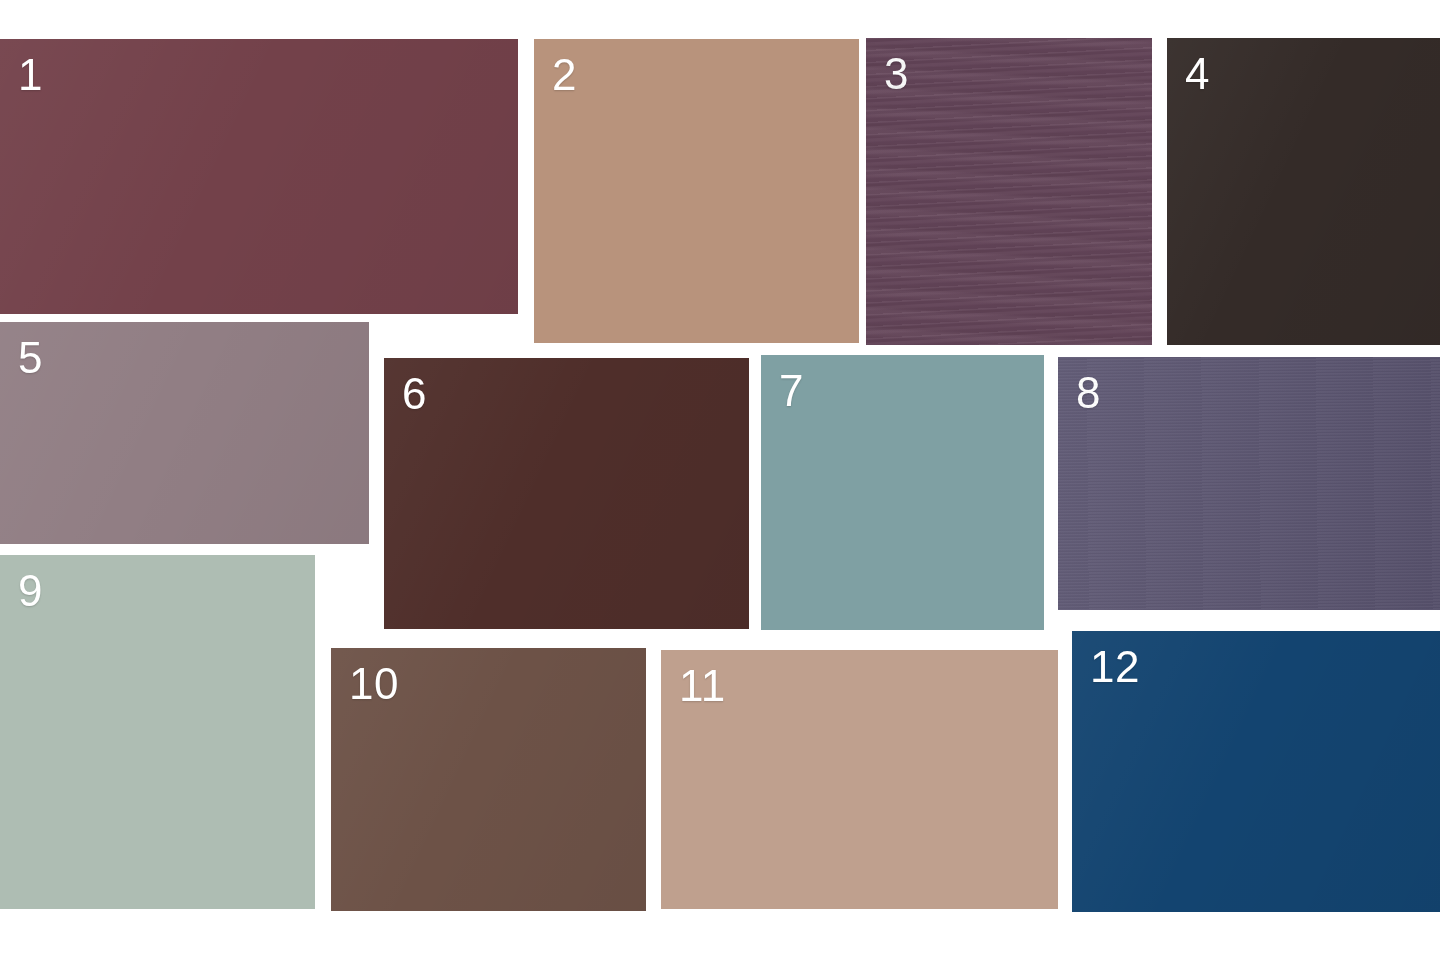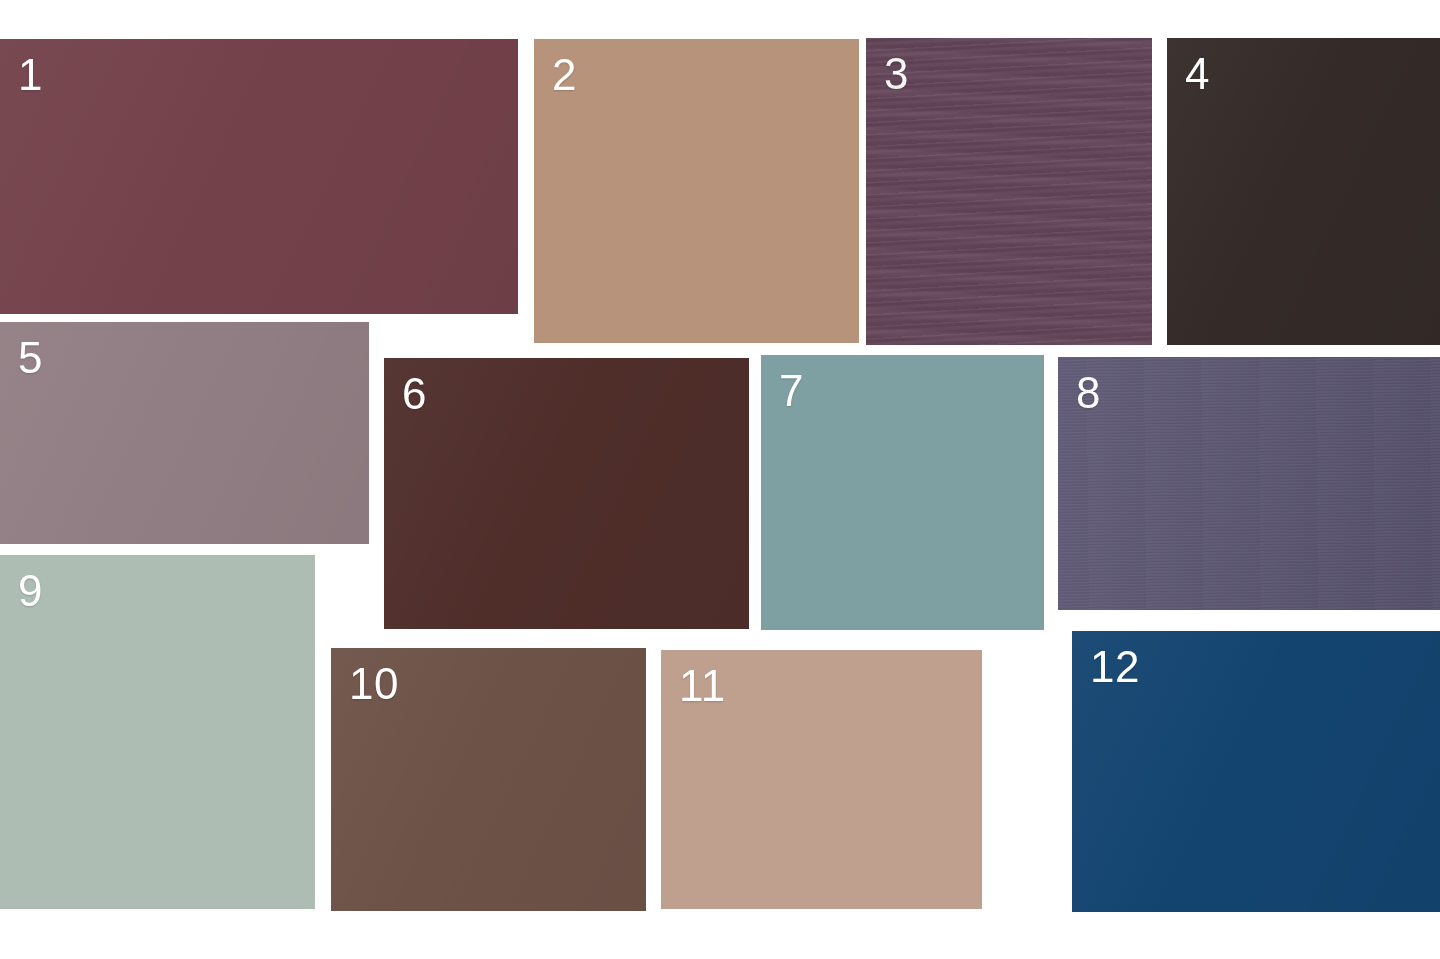--- a/index.html
+++ b/index.html
@@ -115,19 +115,19 @@
     </div>
     <div class="swatch tex-fine" style="left: 1058px; top: 357px; width: 382px; height: 253px; background: rgb(90, 84, 112);">
       <span class="swatch-label">8</span>
     </div>
     <div class="swatch tex-none" style="left: 0px; top: 555px; width: 315px; height: 354px; background: rgb(174, 189, 179);">
       <span class="swatch-label">9</span>
     </div>
     <div class="swatch tex-soft" style="left: 331px; top: 648px; width: 315px; height: 263px; background: rgb(109, 82, 71);">
       <span class="swatch-label">10</span>
     </div>
-    <div class="swatch tex-none" style="left: 661px; top: 650px; width: 321px; height: 259px; background: rgb(191, 160, 142);">
+    <div class="swatch tex-none" style="left: 661px; top: 650px; width: 397px; height: 259px; background: rgb(191, 160, 142);">
       <span class="swatch-label">11</span>
     </div>
     <div class="swatch tex-soft" style="left: 1072px; top: 631px; width: 368px; height: 281px; background: rgb(19, 68, 112);">
       <span class="swatch-label">12</span>
     </div>
   </div>
 
 </body></html>

